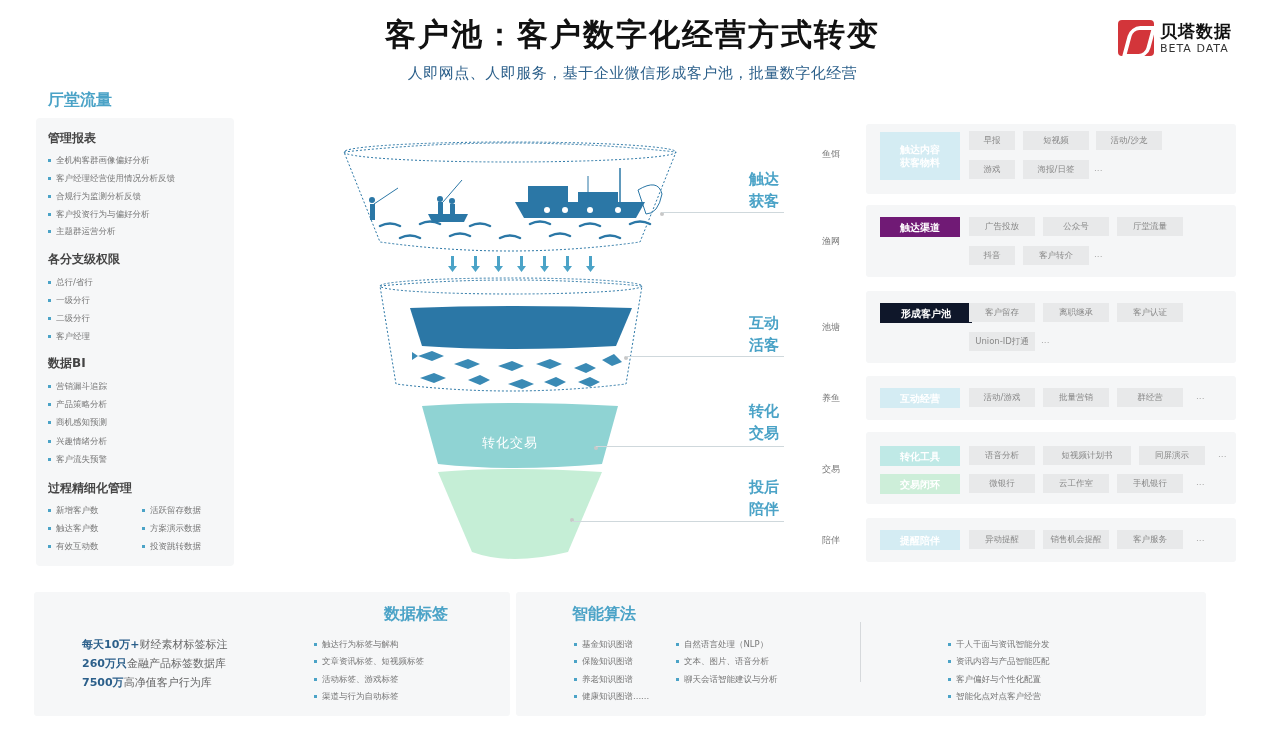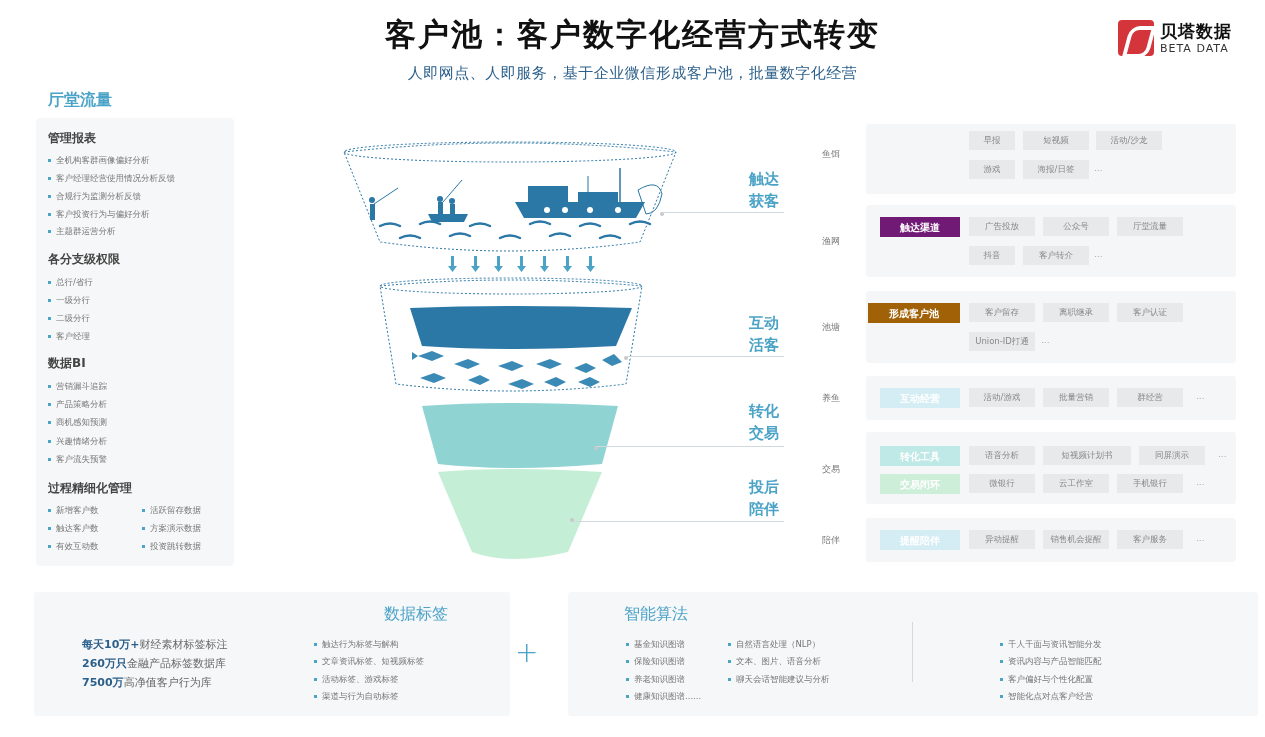--- a/index.html
+++ b/index.html
@@ -31,21 +31,21 @@
 
 
 .row-lbl{font-size:9px;color:#777}
 .card{background:#f5f6f7;border-radius:3px}
 .cat{position:absolute;height:20px;color:#fff;font-size:10px;font-weight:bold;display:flex;align-items:center;justify-content:center;text-align:center;line-height:13px}
 .chip{position:absolute;height:19px;background:#e8e9ea;color:#888;font-size:8.5px;display:flex;align-items:center;justify-content:center}
 .dots{position:absolute;color:#aaa;font-size:9px}
 
 
 .bot-panel{background:#f6f7f8;border-radius:3px}
-.bot-title{font-size:16px;font-weight:normal;color:#4ba3c7}
+.bot-title{font-size:16px;font-weight:bold;color:#4ba3c7}
 .stat{font-size:11px;color:#666;white-space:nowrap;line-height:19px}
 .stat b{color:#2b5f8a}
 .plus{font-size:28px;color:#4ba3c7;font-weight:300}
 </style>
 </head>
 <body>
 
 <div class="abs title">客户池：客户数字化经营方式转变</div>
 <div class="abs subtitle">人即网点、人即服务，基于企业微信形成客户池，批量数字化经营</div>
 <div class="abs logo">
@@ -150,20 +150,21 @@
 
     <path d="M82,268 Q170,262 278,268 L262,326 Q170,334 98,326 Z" fill="#8fd3d3"></path>
 
     <path d="M98,334 Q170,328 262,334 L228,414 Q170,428 132,414 Z" fill="#c5eed6"></path>
 
     <circle cx="322" cy="76" r="2" fill="#c8c8c8"></circle>
     <circle cx="286" cy="220" r="2" fill="#c8c8c8"></circle>
     <circle cx="256" cy="310" r="2" fill="#c8c8c8"></circle>
     <circle cx="232" cy="382" r="2" fill="#c8c8c8"></circle>
   </svg>
+  <div class="abs" style="left:0;top:296px;width:340px;text-align:center;font-size:13px;color:#fff;letter-spacing:1px">转化交易</div>
   <div class="abs" style="left:0;top:374px;width:340px;text-align:right;font-size:13px;color:#fff;letter-spacing:1px">投后陪伴</div>
 </div>
 
 <div class="abs stage-line" style="left:662px;top:212px;width:122px"></div>
 <div class="abs stage-label" style="left:744px;top:168px">
     <div>触达</div>
     <div>获客</div>
   </div>
 <div class="abs stage-line" style="left:626px;top:356px;width:158px"></div>
 <div class="abs stage-label" style="left:744px;top:312px">
@@ -182,40 +183,44 @@
   </div>
 
 <div class="abs row-lbl" style="left:822px;top:148px">鱼饵</div>
 <div class="abs row-lbl" style="left:822px;top:235px">渔网</div>
 <div class="abs row-lbl" style="left:822px;top:321px">池塘</div>
 <div class="abs row-lbl" style="left:822px;top:392px">养鱼</div>
 <div class="abs row-lbl" style="left:822px;top:463px">交易</div>
 <div class="abs row-lbl" style="left:822px;top:534px">陪伴</div>
 
 <div class="abs card" style="left:866px;top:124px;width:370px;height:70px">
+  <div class="cat" style="left:14px;top:8px;width:80px;height:48px;background:#d4ecf3;flex-direction:column">
+      <span>触达内容</span>
+      <span>获客物料</span>
+    </div>
   <div class="chip" style="left:103px;top:7px;width:46px">早报</div>
   <div class="chip" style="left:157px;top:7px;width:66px">短视频</div>
   <div class="chip" style="left:230px;top:7px;width:66px">活动/沙龙</div>
   <div class="chip" style="left:103px;top:36px;width:46px">游戏</div>
   <div class="chip" style="left:157px;top:36px;width:66px">海报/日签</div>
   <div class="dots" style="left:228px;top:39px">...</div>
 </div>
 
 <div class="abs card" style="left:866px;top:205px;width:370px;height:72px">
   <div class="cat" style="left:14px;top:12px;width:80px;background:#701a75">触达渠道</div>
   <div class="chip" style="left:103px;top:12px;width:66px">广告投放</div>
   <div class="chip" style="left:177px;top:12px;width:66px">公众号</div>
   <div class="chip" style="left:251px;top:12px;width:66px">厅堂流量</div>
   <div class="chip" style="left:103px;top:41px;width:46px">抖音</div>
   <div class="chip" style="left:157px;top:41px;width:66px">客户转介</div>
   <div class="dots" style="left:228px;top:44px">...</div>
 </div>
 
 <div class="abs card" style="left:866px;top:291px;width:370px;height:72px">
-  <div class="cat" style="left:2px;top:12px;width:92px;background:#a16207">形成客户池</div>
+  <div class="cat" style="left:14px;top:12px;width:92px;background:#0f172a">形成客户池</div>
   <div class="chip" style="left:103px;top:12px;width:66px">客户留存</div>
   <div class="chip" style="left:177px;top:12px;width:66px">离职继承</div>
   <div class="chip" style="left:251px;top:12px;width:66px">客户认证</div>
   <div class="chip" style="left:103px;top:41px;width:66px">Union-ID打通</div>
   <div class="dots" style="left:175px;top:44px">...</div>
 </div>
 
 <div class="abs card" style="left:866px;top:376px;width:370px;height:44px">
   <div class="cat" style="left:14px;top:12px;width:80px;background:#d4ecf3">互动经营</div>
   <div class="chip" style="left:103px;top:12px;width:66px">活动/游戏</div>
@@ -253,21 +258,21 @@
     <div class="stat"><b>7500万</b><span>高净值客户行为库</span></div>
   </div>
   <div class="bullet" style="left:280px;top:47px">触达行为标签与解构</div>
   <div class="bullet" style="left:280px;top:64px">文章资讯标签、短视频标签</div>
   <div class="bullet" style="left:280px;top:82px">活动标签、游戏标签</div>
   <div class="bullet" style="left:280px;top:99px">渠道与行为自动标签</div>
 </div>
 
 <div class="abs plus" style="left:515px;top:636px">+</div>
 
-<div class="abs bot-panel" style="left:568px;top:592px;width:690px;height:124px">
+<div class="abs bot-panel" style="left:516px;top:592px;width:690px;height:124px">
   <div class="abs bot-title" style="left:56px;top:12px">智能算法</div>
   <div class="bullet" style="left:58px;top:47px">基金知识图谱</div>
   <div class="bullet" style="left:58px;top:64px">保险知识图谱</div>
   <div class="bullet" style="left:58px;top:82px">养老知识图谱</div>
   <div class="bullet" style="left:58px;top:99px">健康知识图谱......</div>
   <div class="bullet" style="left:160px;top:47px">自然语言处理（NLP）</div>
   <div class="bullet" style="left:160px;top:64px">文本、图片、语音分析</div>
   <div class="bullet" style="left:160px;top:82px">聊天会话智能建议与分析</div>
   <div class="abs" style="left:344px;top:30px;width:1px;height:60px;background:#d6d9dc"></div>
   <div class="bullet" style="left:432px;top:47px">千人千面与资讯智能分发</div>

